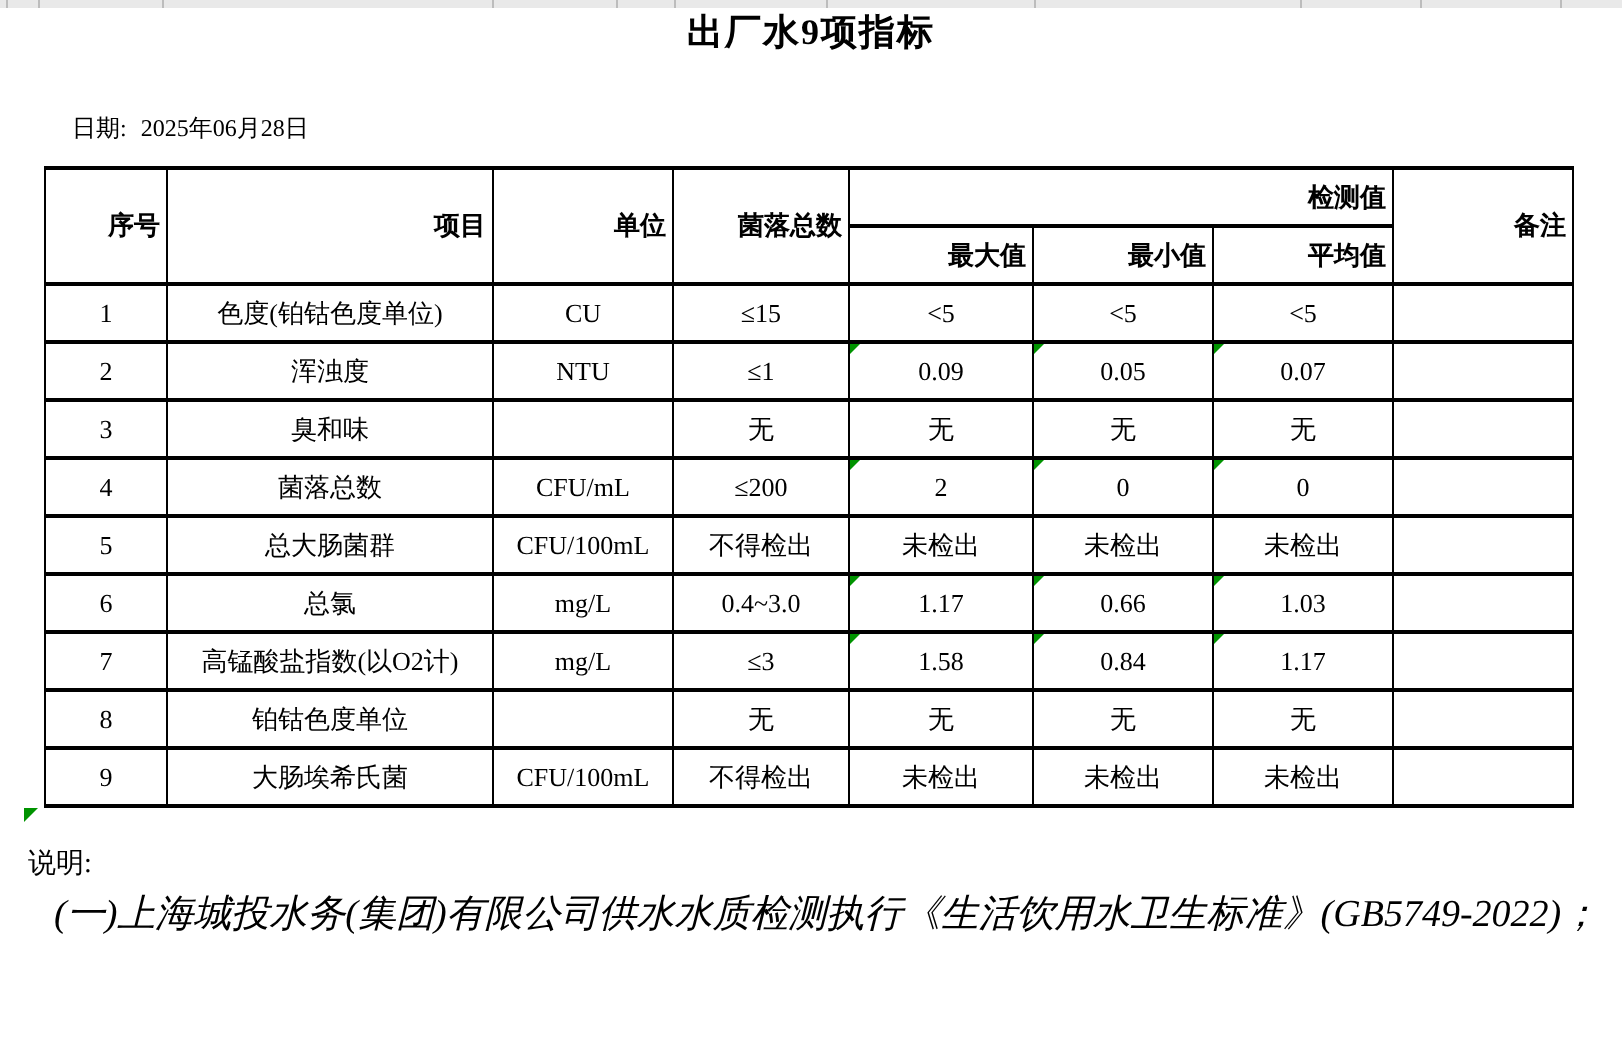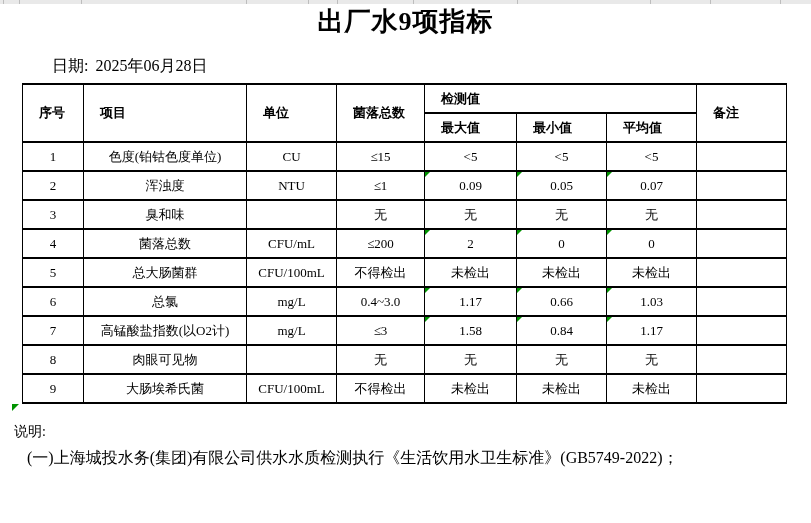--- a/index.html
+++ b/index.html
@@ -5,45 +5,45 @@
   html,body { margin:0; padding:0; }
   body {
     width:811px; height:523px; position:relative; background:#ffffff;
     font-family:"Liberation Serif","DejaVu Serif",serif; color:#000;
     overflow:hidden;
   }
   .top-strip { position:absolute; top:0; left:0; width:811px; height:4px; background:#e9e9e9; }
   .top-strip .tick { position:absolute; top:0; width:1px; height:4px; background:#bdbdbd; }
 
   .title { position:absolute; top:4px; left:0; width:811px; margin:0; text-align:center;
-           font-size:26px; font-weight:bold; letter-spacing:1px; }
+           font-size:18px; font-weight:bold; letter-spacing:1px; }
 
-  .date { position:absolute; left:36px; top:56px; font-size:16px;margin-left:16px; }
+  .date { position:absolute; left:36px; top:56px; font-size:12px; }
   .date .lbl { margin-right:7px; }
 
   table.report { position:absolute; left:22px; top:83px; width:764px;
                  border-collapse:collapse; table-layout:fixed; font-size:13px; }
   .report th, .report td {
     border-left:1px solid #000; border-right:1px solid #000;
     border-top:2px solid #000; border-bottom:2px solid #000;
     height:27px; padding:0 3px; overflow:hidden; white-space:nowrap;
     position:relative; font-weight:normal;
   }
-  .report th { font-weight:bold; text-align:left;padding-left:16px; }
+  .report th { font-weight:bold; text-align:right;padding-left:16px; }
   .report td.left { text-align:center; }
   .report td.center { text-align:center; }
 
   .flag { position:absolute; top:0; left:0; width:0; height:0;
           border-top:5px solid #009300; border-right:5px solid transparent; }
 
   .green-marker { position:absolute; left:12px; top:404px; width:0; height:0;
                   border-top:7px solid #009300; border-right:7px solid transparent; }
 
   .notes-label { position:absolute; left:14px; top:423px; font-size:14px; }
-  .notes { position:absolute; left:27px; top:449px; font-size:16px; line-height:17px; }
+  .notes { position:absolute; left:27px; top:449px; font-size:19px; line-height:17px;font-style:italic; }
   .notes .note-line { white-space:nowrap; }
 </style>
 </head>
 <body>
 
 <div class="top-strip" id="top-strip" style="background: rgb(233, 233, 233);">
     <span class="tick" style="left: 3px;"></span>
     <span class="tick" style="left: 19px;"></span>
     <span class="tick" style="left: 81px;"></span>
     <span class="tick" style="left: 246px;"></span>
@@ -154,21 +154,21 @@
         <td class="left">高锰酸盐指数(以O2计)</td>
         <td class="left">mg/L</td>
         <td class="left">≤3</td>
         <td class="center"><span class="flag" style="border-top-color: rgb(0, 147, 0);"></span>1.58</td>
         <td class="center"><span class="flag" style="border-top-color: rgb(0, 147, 0);"></span>0.84</td>
         <td class="center"><span class="flag" style="border-top-color: rgb(0, 147, 0);"></span>1.17</td>
         <td class="center"></td>
       </tr>
       <tr>
         <td class="center">8</td>
-        <td class="left">肉眼可见物</td>
+        <td class="left">铂钴色度单位</td>
         <td class="left"></td>
         <td class="left">无</td>
         <td class="center">无</td>
         <td class="center">无</td>
         <td class="center">无</td>
         <td class="center"></td>
       </tr>
       <tr>
         <td class="center">9</td>
         <td class="left">大肠埃希氏菌</td>

